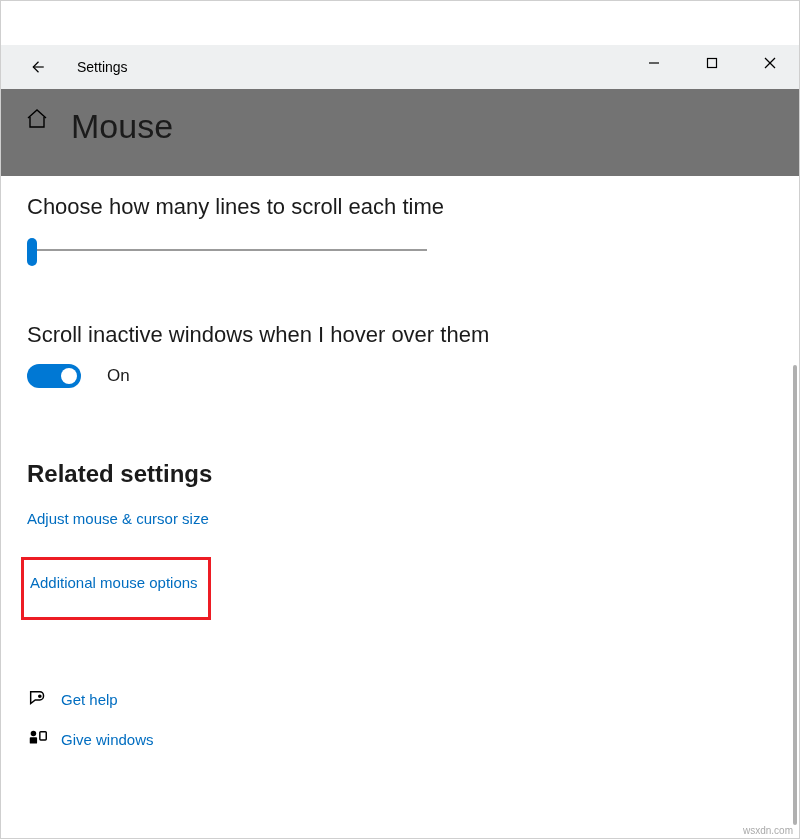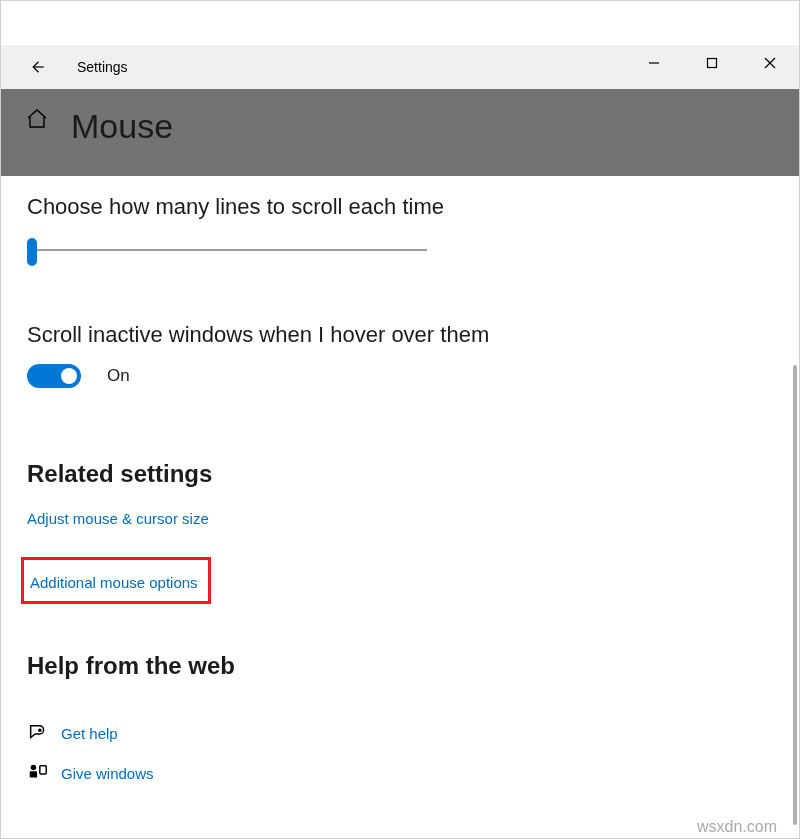--- a/index.html
+++ b/index.html
@@ -130,21 +130,21 @@
       cursor: pointer;
     }
     .highlighted-wrap {
       border: 3px solid #ed1c24;
       display: inline-block;
       padding: 14px 10px 10px 6px;
       margin-left: -6px;
       margin-top: 8px;
       margin-bottom: 48px;
     }
-    .highlighted-wrap .link { margin-bottom: 0; }
+    .highlighted-wrap .link { margin-bottom: 16px; }
     .help-row {
       display: flex;
       align-items: center;
       gap: 12px;
       margin-bottom: 18px;
       cursor: pointer;
     }
     .help-row .icon {
       width: 22px; height: 22px;
     }
@@ -153,23 +153,23 @@
       position: absolute;
       right: 2px;
       top: 364px;
       width: 4px;
       height: 460px;
       background: #b0b0b0;
       border-radius: 2px;
     }
     .watermark {
       position: absolute;
-      right: 22px;
+      right: 6px;
       bottom: 2px;
-      font-size: 16px;
+      font-size: 10px;
       color: #aaa;
     }
   </style>
 </head>
 <body>
 
 <div class="titlebar">
   <div class="back-btn">
     <svg width="18" height="18" viewBox="0 0 24 24" fill="none" stroke="#000" stroke-width="1.6">
       <polyline points="14 5 7 12 14 19"></polyline>
@@ -222,21 +222,20 @@
     </div>
     <div class="toggle-state">On</div>
   </div>
 
   <h2 class="section-heading">Related settings</h2>
   <div><a class="link">Adjust mouse &amp; cursor size</a></div>
   <div class="highlighted-wrap">
     <a class="link">Additional mouse options</a>
   </div>
 
-  <h2 class="section-heading">Help from the web</h2>
 
   <div style="height:20px"></div>
 
   <div class="help-row">
     <div class="icon">
       <svg width="22" height="22" viewBox="0 0 24 24" fill="none" stroke="#000" stroke-width="1.6">
         <path d="M4 4h10a4 4 0 0 1 4 4v1a4 4 0 0 1-4 4H9l-5 4V4z"></path>
         <circle cx="14" cy="9" r="1.2" fill="#000"></circle>
       </svg>
     </div>

